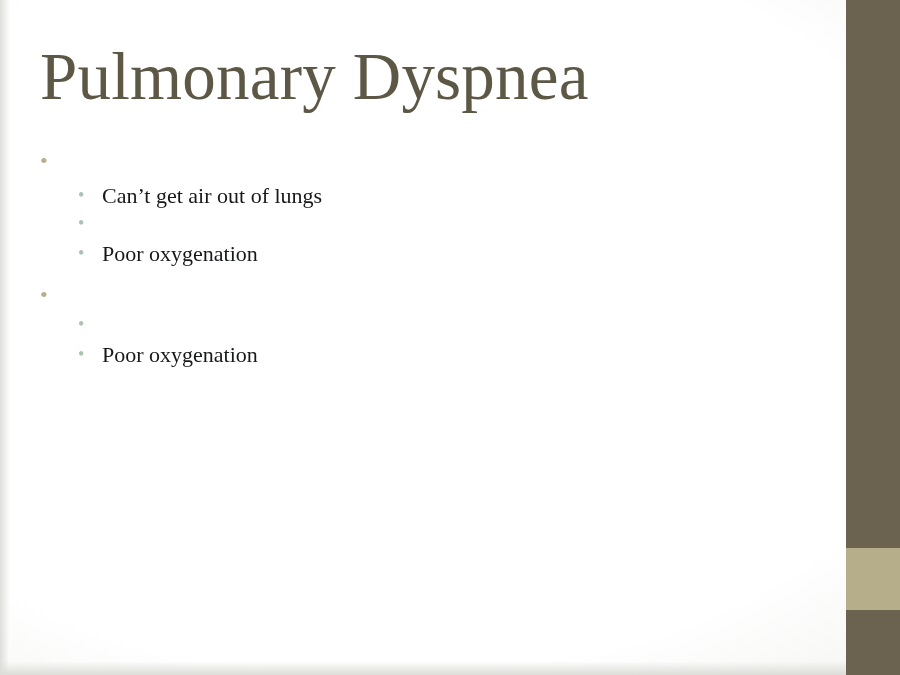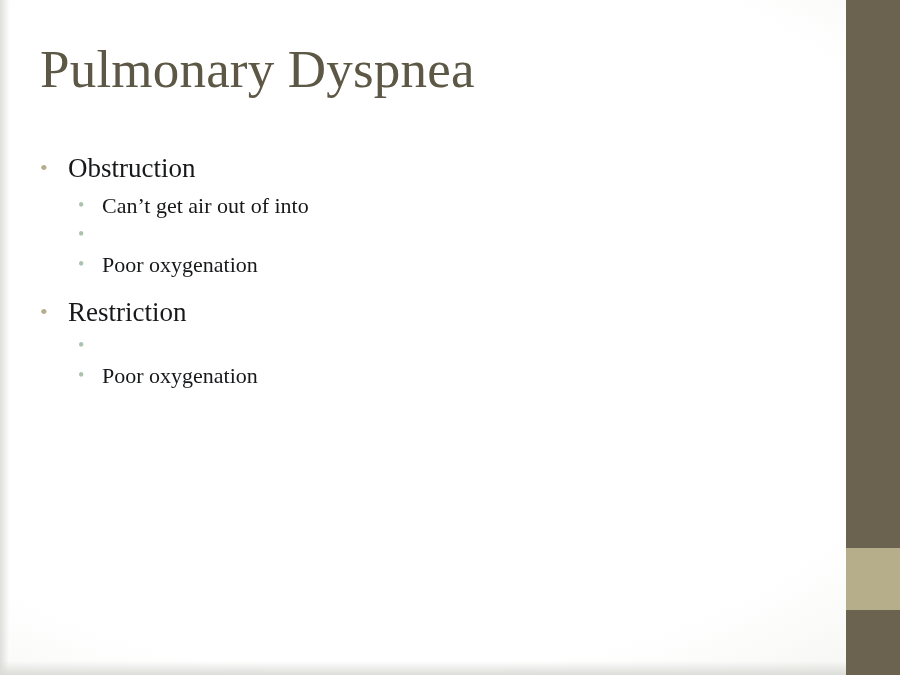--- a/index.html
+++ b/index.html
@@ -47,21 +47,21 @@
   #bar-top    { top: 0;    height: 548px; background: #6b6250; }
   #bar-middle { top: 548px; height: 62px;  background: #b6ad8a; }
   #bar-bottom { top: 610px; height: 65px;  background: #6b6250; }
 
   
   #title {
     position: absolute;
     left: 40px;
     top: 40px;
     width: 760px;
-    font-size: 53px;
+    font-size: 67px;
     line-height: 1.1;
     color: #5d5746;
     letter-spacing: .2px;
     white-space: nowrap;
   }
 
   
   #content {
     position: absolute;
     left: 40px;
@@ -121,39 +121,37 @@
   <div class="right-bar" id="bar-top"></div>
   <div class="right-bar" id="bar-middle"></div>
   <div class="right-bar" id="bar-bottom"></div>
 
   <div id="title">Pulmonary Dyspnea</div>
 
   <div id="content">
 
     <div class="l1">
       <span class="bullet">•</span>
-      <span class="text">Obstruction</span>
     </div>
     <div class="l2">
       <span class="bullet">•</span>
-      <span class="text">Can’t get air out of into</span>
+      <span class="text">Can’t get air out of lungs</span>
     </div>
     <div class="l2">
       <span class="bullet">•</span>
     </div>
     <div class="l2">
       <span class="bullet">•</span>
       <span class="text">Poor oxygenation</span>
     </div>
 
     <div class="group-gap"></div>
 
     <div class="l1">
       <span class="bullet">•</span>
-      <span class="text">Restriction</span>
     </div>
     <div class="l2">
       <span class="bullet">•</span>
     </div>
     <div class="l2">
       <span class="bullet">•</span>
       <span class="text">Poor oxygenation</span>
     </div>
 
   </div>

